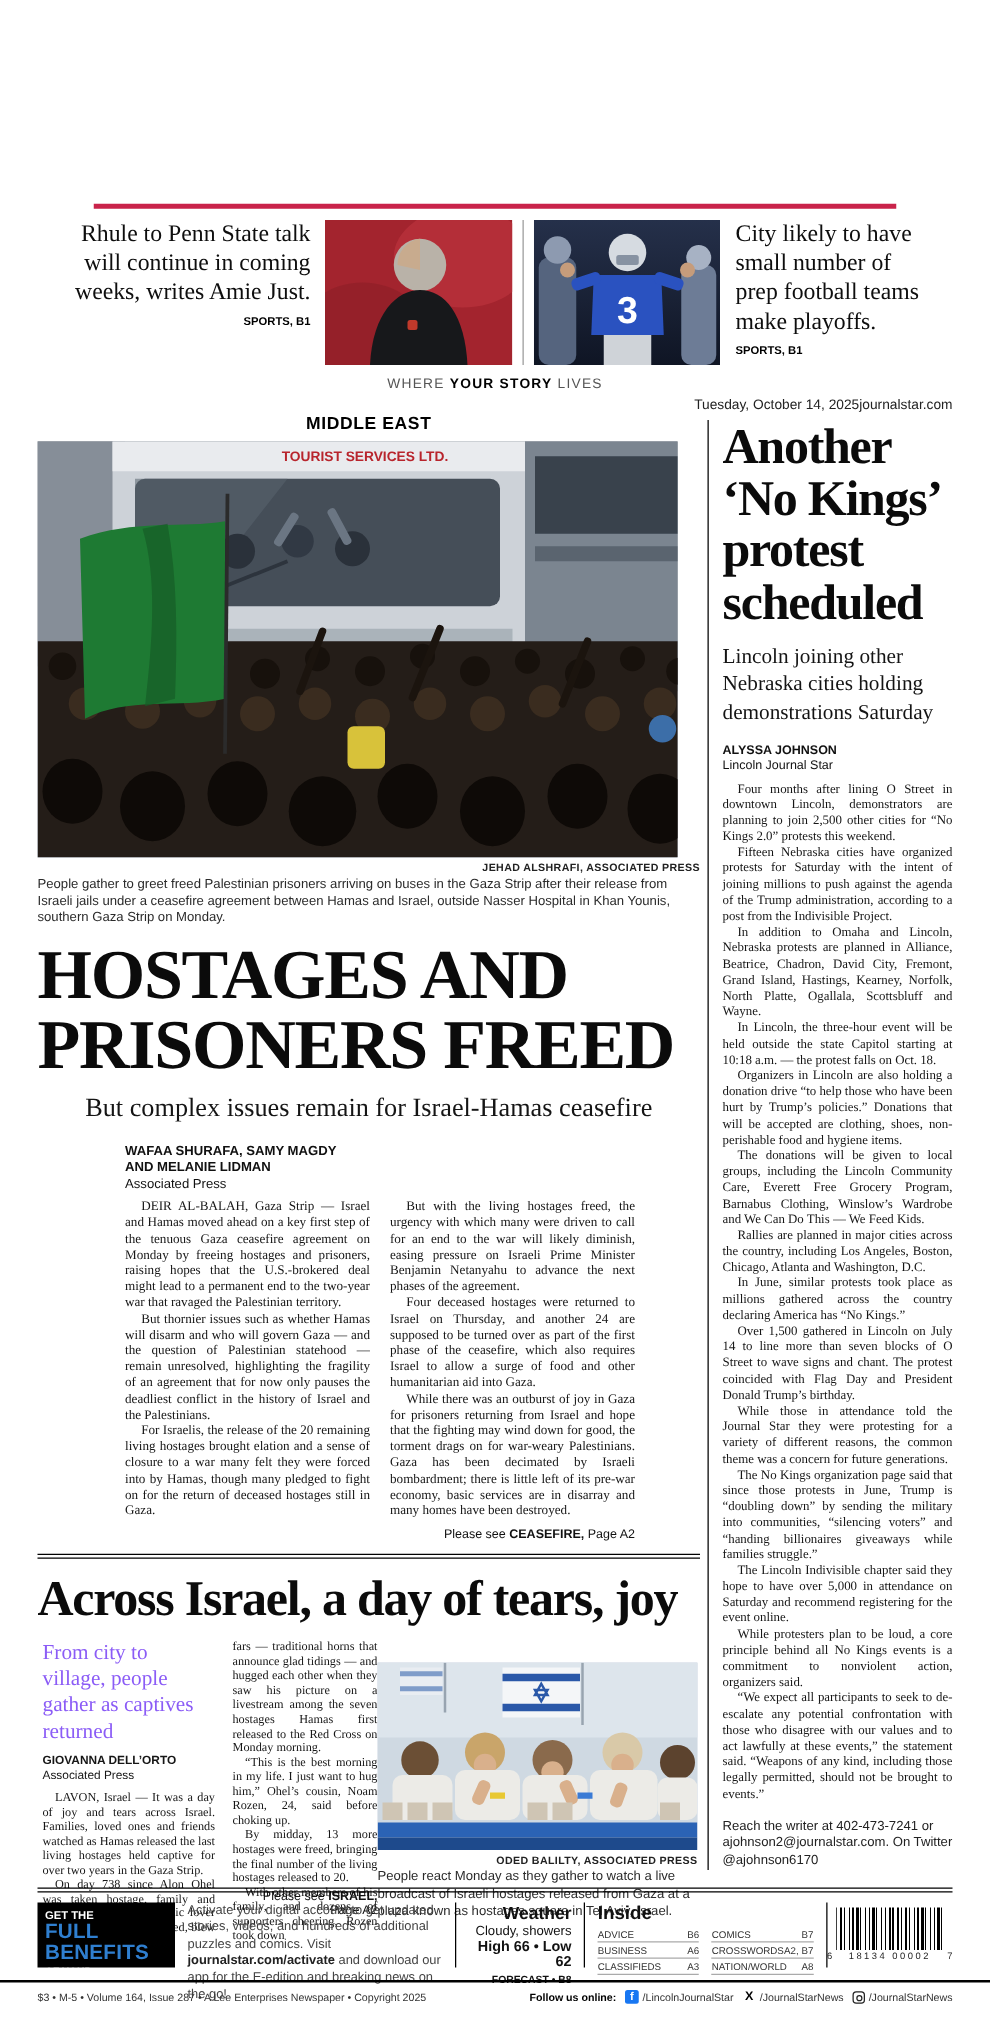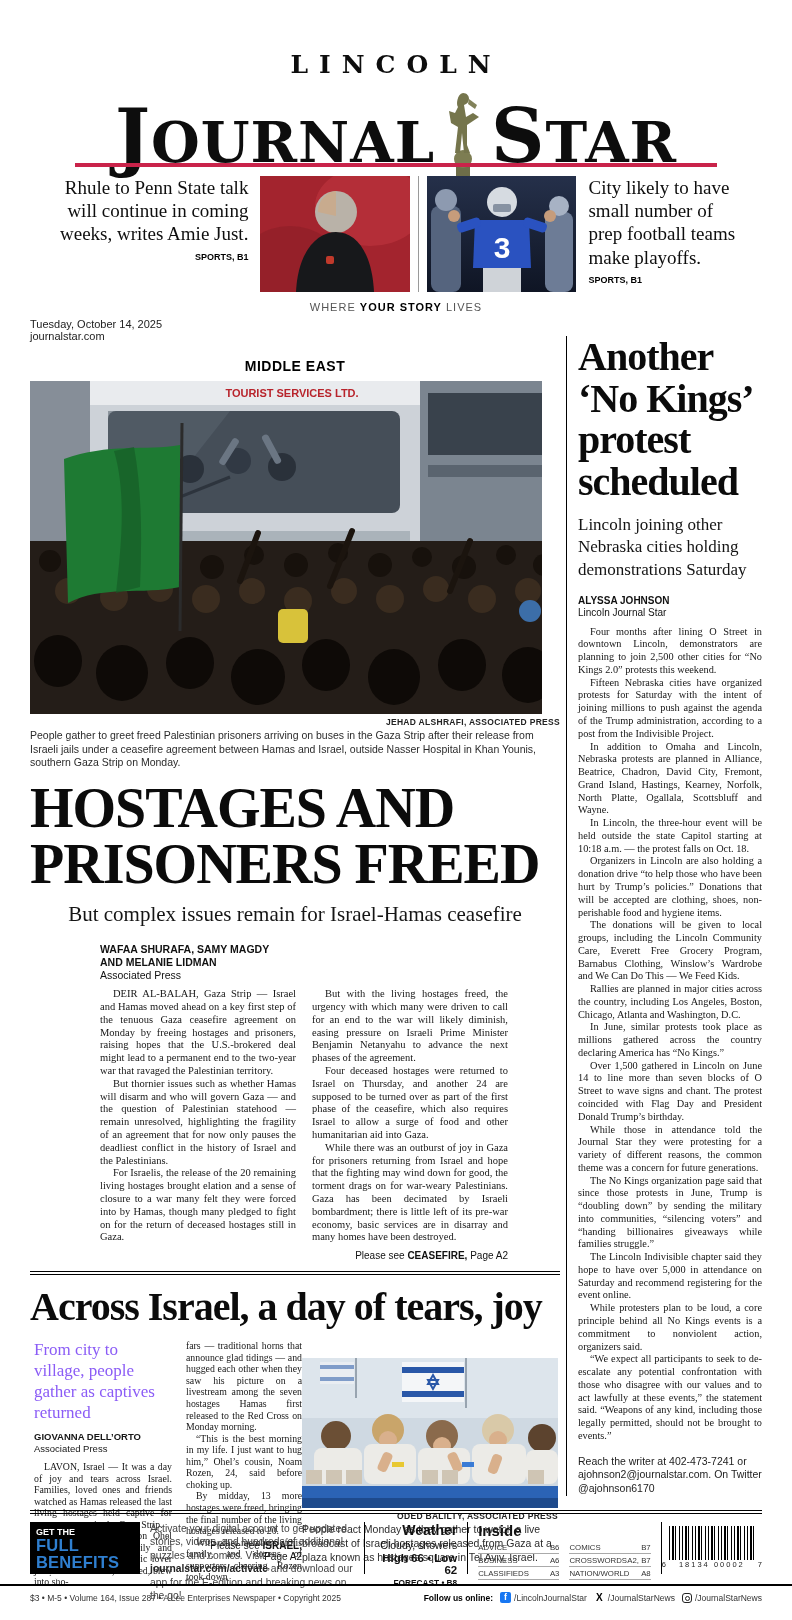--- a/index.html
+++ b/index.html
@@ -26,25 +26,25 @@
   .teaser-kicker { font-family:"Liberation Sans", sans-serif; font-size:9px; font-weight:800; margin-top:6px; color:#000; }
   .teaser-photo { width:150px; height:116px; overflow:hidden; }
   .teaser-div { width:1px; background:#9a9a9a; margin:0 8px; }
 
   
   .folio { position:absolute; top:299px; left:30px; right:30px; }
   .folio-tag { display:flex; align-items:center;flex-direction:column; }
   .folio-line { flex:1; height:4px; border-top:1px solid #000; border-bottom:1px solid #000; }
   .folio-label { font-family:"Liberation Sans", sans-serif; font-size:11px; letter-spacing:1px; color:#555; padding:0 8px; white-space:nowrap; }
   .folio-label b { color:#000; }
-  .folio-meta { display:flex; justify-content:flex-end; font-family:"Liberation Sans", sans-serif; font-size:11px; color:#222; margin-top:3px;flex-direction:column; }
+  .folio-meta { display:flex; justify-content:flex-end; font-family:"Liberation Sans", sans-serif; font-size:11px; color:#222; margin-top:3px; }
 
   
   .left-region { position:absolute; left:30px; top:330px; width:530px; }
-  .kicker { text-align:center; font-family:"Liberation Sans", sans-serif; font-size:14px; font-weight:800; letter-spacing:.5px; margin-top:28px; color:#000; }
+  .kicker { text-align:center; font-family:"Liberation Sans", sans-serif; font-size:14px; font-weight:800; letter-spacing:.5px; color:#000; }
   .main-photo { position:relative; width:512px; height:333px; margin-top:7px; background:#9aa0a8; overflow:hidden; }
   .photo-credit { text-align:right; font-family:"Liberation Sans", sans-serif; font-size:8.5px; font-weight:800; letter-spacing:.3px; color:#222; margin-top:3px; }
   .photo-caption { font-family:"Liberation Sans", sans-serif; font-size:10.5px; color:#2b2b2b; line-height:1.3; margin-top:2px; }
   .main-headline { font-size:56px; font-weight:700; letter-spacing:-1px; line-height:1.0; margin-top:10px; color:#0b0b0b; }
   .deck { text-align:center; font-size:21px; margin-top:10px; color:#151515; }
   .byline-block { font-family:"Liberation Sans", sans-serif; font-size:10.5px; line-height:1.25; margin-top:16px; }
   .byline-block .by { font-weight:800; }
   .main-cols { position:relative; margin:6px 52px 0 70px; height:258px; overflow:hidden; }
   .mcol { position:absolute; top:0; width:196px; font-size:10.5px; line-height:1.22; text-align:justify; color:#161616; }
   .mcol p { text-indent:13px; }
@@ -113,35 +113,20 @@
   .fb-icon { width:11px; height:11px; background:#1877f2; border-radius:2px; color:#fff; font-weight:800; font-size:9px; text-align:center; line-height:11px; }
   .x-icon { width:11px; height:11px; color:#000; font-weight:800; font-size:10px; text-align:center; line-height:11px; }
   .ig-icon { width:10px; height:10px; border:1.5px solid #222; border-radius:3px; position:relative; }
   .ig-icon::after { content:""; position:absolute; left:2px; top:2px; width:3px; height:3px; border:1px solid #222; border-radius:50%; }
 </style>
 </head>
 <body>
 
 <div class="page">
 
-  <div class="masthead">
-    <div class="mast-city">LINCOLN</div>
-    <div class="mast-row">
-      <span class="mast-word">JOURNAL</span>
-      <span class="mast-statue">
-        <svg width="40" height="96" viewBox="0 0 40 96">
-          <rect x="13" y="80" width="14" height="16" fill="#6e6e49"></rect>
-          <circle cx="20" cy="76" r="9" fill="#7d7d52"></circle>
-          <path d="M20,10 C24,10 26,13 26,16 C26,19 24,21 21,22 L23,34 L30,30 L36,34 L24,42 L24,62 L27,70 L21,70 L19,50 L17,70 L12,70 L15,44 L8,40 L6,28 L12,30 L15,24 C13,22 14,11 20,10 Z" fill="#75754c"></path>
-          <path d="M26,16 L34,22 L32,26 L25,21 Z" fill="#82825a"></path>
-        </svg>
-      </span>
-      <span class="mast-word">STAR</span>
-    </div>
-  </div>
   <div class="mast-rule"></div>
 
   <div class="teasers">
     <div class="teaser-text-l">
       <span>Rhule to Penn State talk will continue in coming weeks, writes Amie Just.</span>
       <div class="teaser-kicker">SPORTS, B1</div>
     </div>
     <div class="teaser-photo">
       <svg width="150" height="116" viewBox="0 0 150 116">
         <rect width="150" height="116" fill="#a3242e"></rect>
@@ -399,21 +384,21 @@
     </div>
     <div class="rail-body">
       <p>Four months after lining O Street in downtown Lincoln, demonstrators are planning to join 2,500 other cities for “No Kings 2.0” protests this weekend.</p>
       <p>Fifteen Nebraska cities have organized protests for Saturday with the intent of joining millions to push against the agenda of the Trump administration, according to a post from the Indivisible Project.</p>
       <p>In addition to Omaha and Lincoln, Nebraska protests are planned in Alliance, Beatrice, Chadron, David City, Fremont, Grand Island, Hastings, Kearney, Norfolk, North Platte, Ogallala, Scottsbluff and Wayne.</p>
       <p>In Lincoln, the three-hour event will be held outside the state Capitol starting at 10:18 a.m. — the protest falls on Oct. 18.</p>
       <p>Organizers in Lincoln are also holding a donation drive “to help those who have been hurt by Trump’s policies.” Donations that will be accepted are clothing, shoes, non-perishable food and hygiene items.</p>
       <p>The donations will be given to local groups, including the Lincoln Community Care, Everett Free Grocery Program, Barnabus Clothing, Winslow’s Wardrobe and We Can Do This — We Feed Kids.</p>
       <p>Rallies are planned in major cities across the country, including Los Angeles, Boston, Chicago, Atlanta and Washington, D.C.</p>
       <p>In June, similar protests took place as millions gathered across the country declaring America has “No Kings.”</p>
-      <p>Over 1,500 gathered in Lincoln on June 14 to line more than seven blocks of O Street to wave signs and chant. The protest coincided with Flag Day and President Donald Trump’s birthday.</p>
+      <p>Over 1,500 gathered in Lincoln on July 14 to line more than seven blocks of O Street to wave signs and chant. The protest coincided with Flag Day and President Donald Trump’s birthday.</p>
       <p>While those in attendance told the Journal Star they were protesting for a variety of different reasons, the common theme was a concern for future generations.</p>
       <p>The No Kings organization page said that since those protests in June, Trump is “doubling down” by sending the military into communities, “silencing voters” and “handing billionaires giveaways while families struggle.”</p>
       <p>The Lincoln Indivisible chapter said they hope to have over 5,000 in attendance on Saturday and recommend registering for the event online.</p>
       <p>While protesters plan to be loud, a core principle behind all No Kings events is a commitment to nonviolent action, organizers said.</p>
       <p>“We expect all participants to seek to de-escalate any potential confrontation with those who disagree with our values and to act lawfully at these events,” the statement said. “Weapons of any kind, including those legally permitted, should not be brought to events.”</p>
     </div>
     <div class="rail-tagline">Reach the writer at 402-473-7241 or ajohnson2@journalstar.com. On Twitter @ajohnson6170</div>
   </div>
 
   <div class="bottom-rule"></div>

